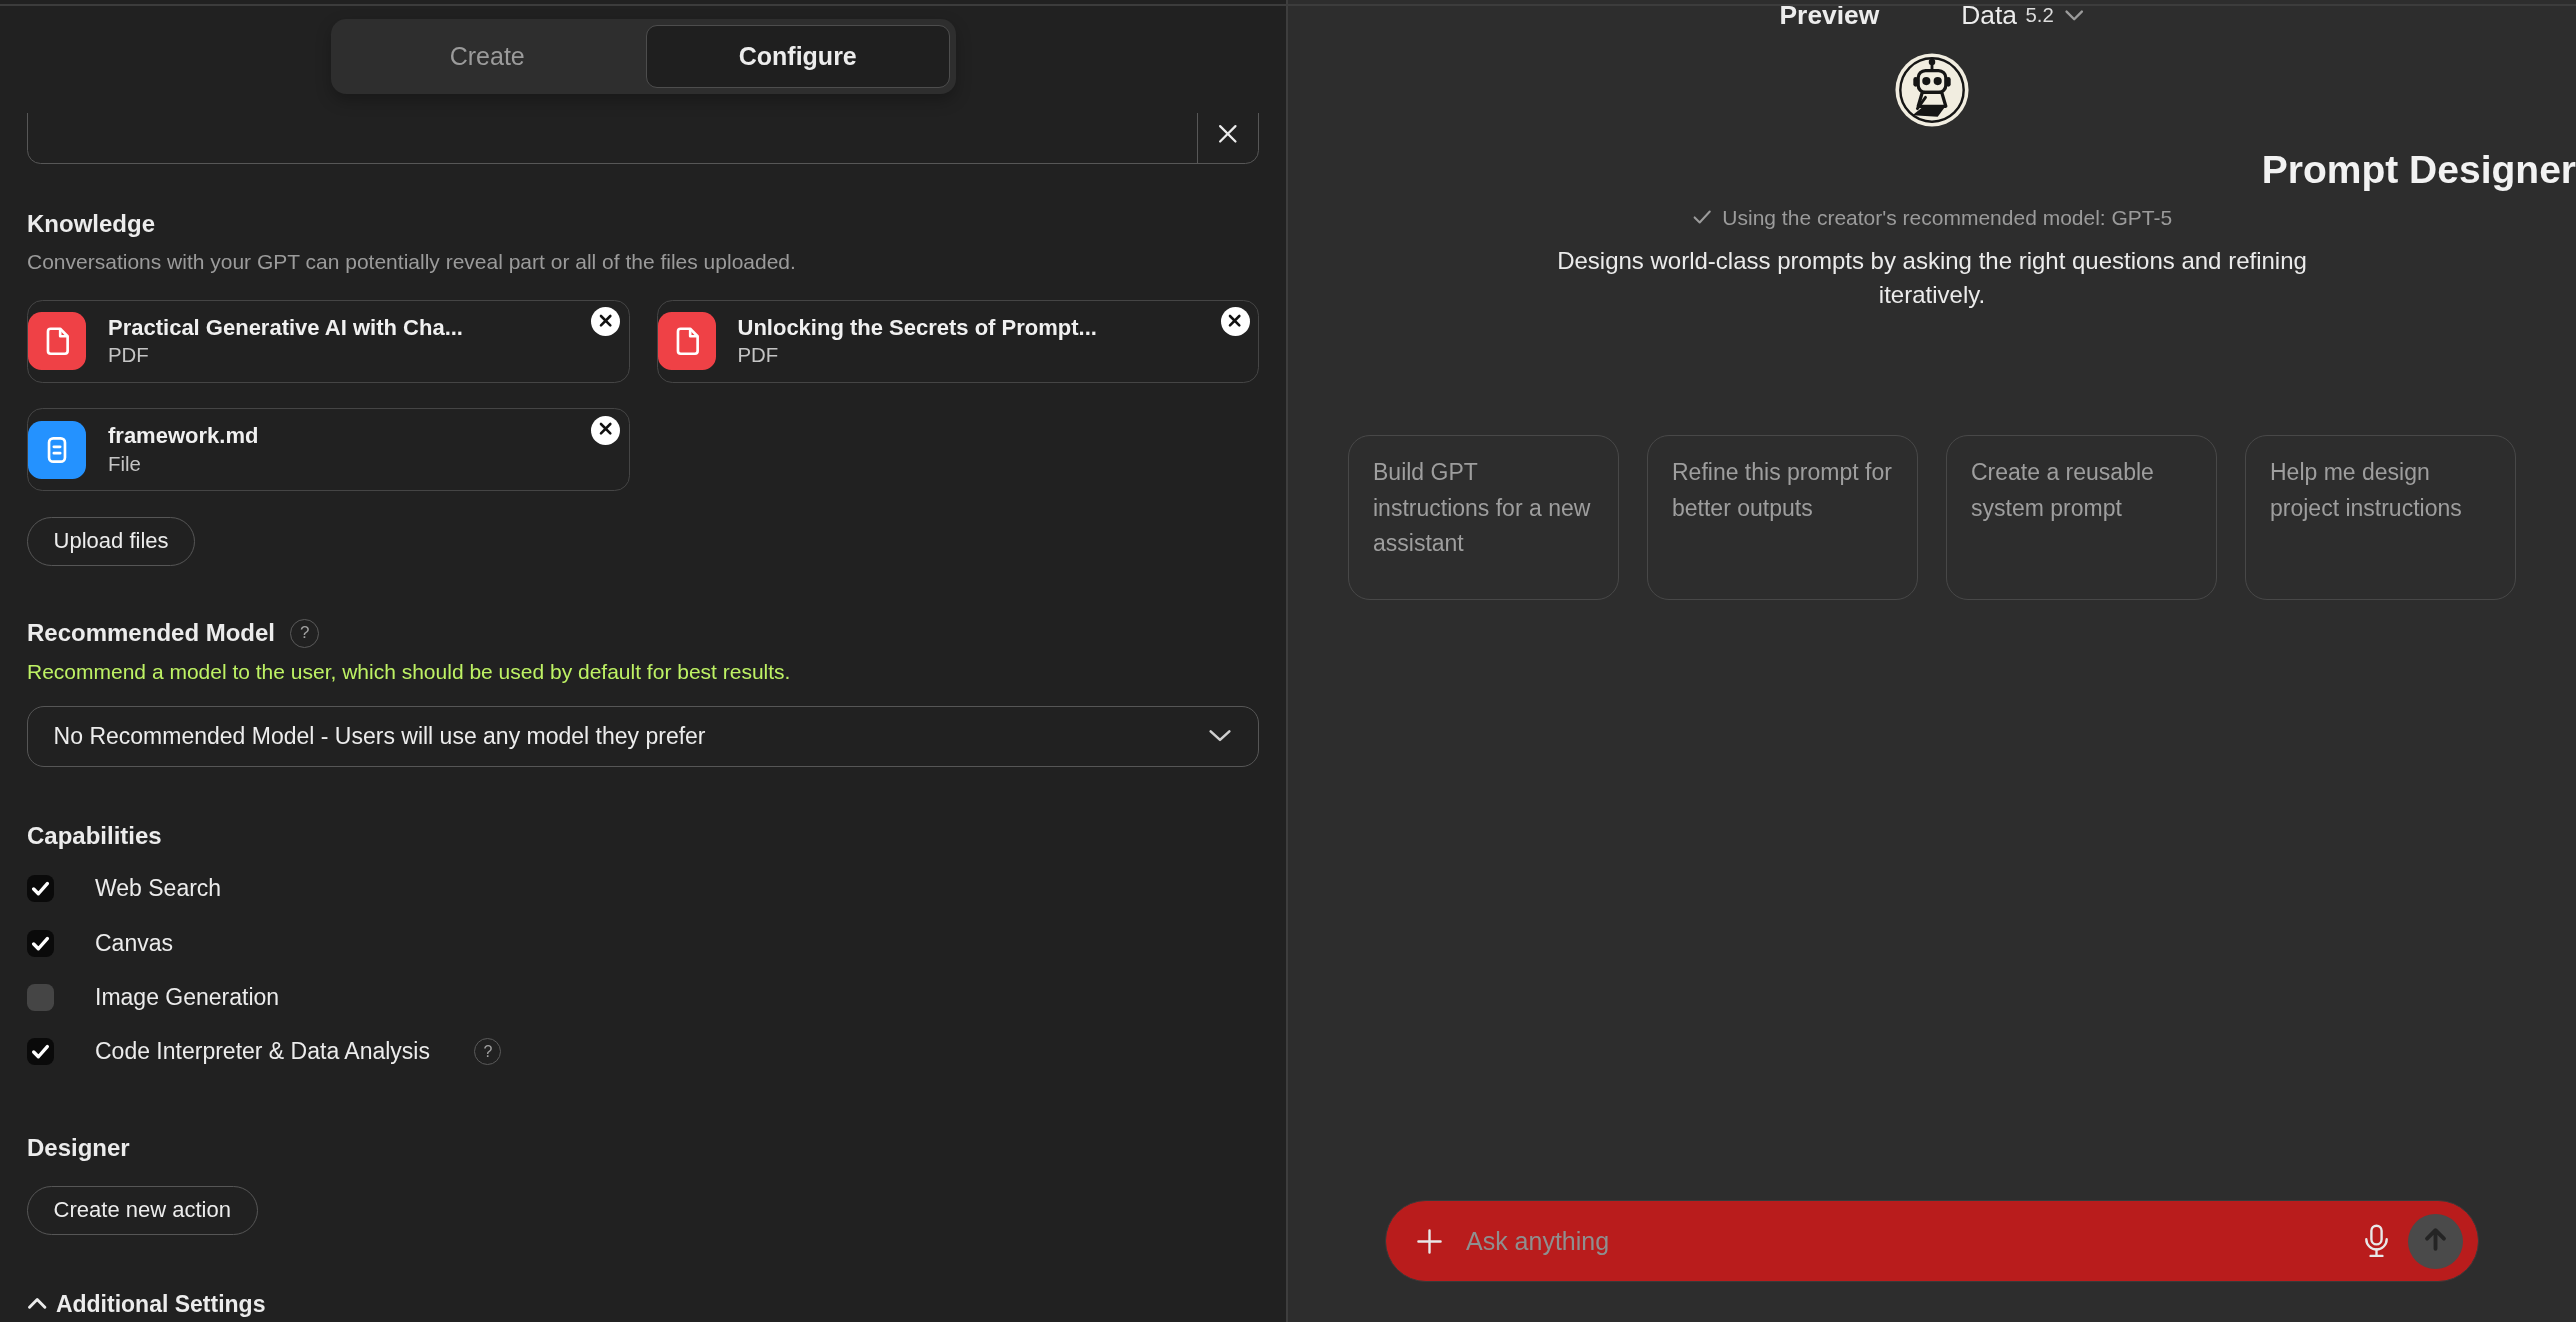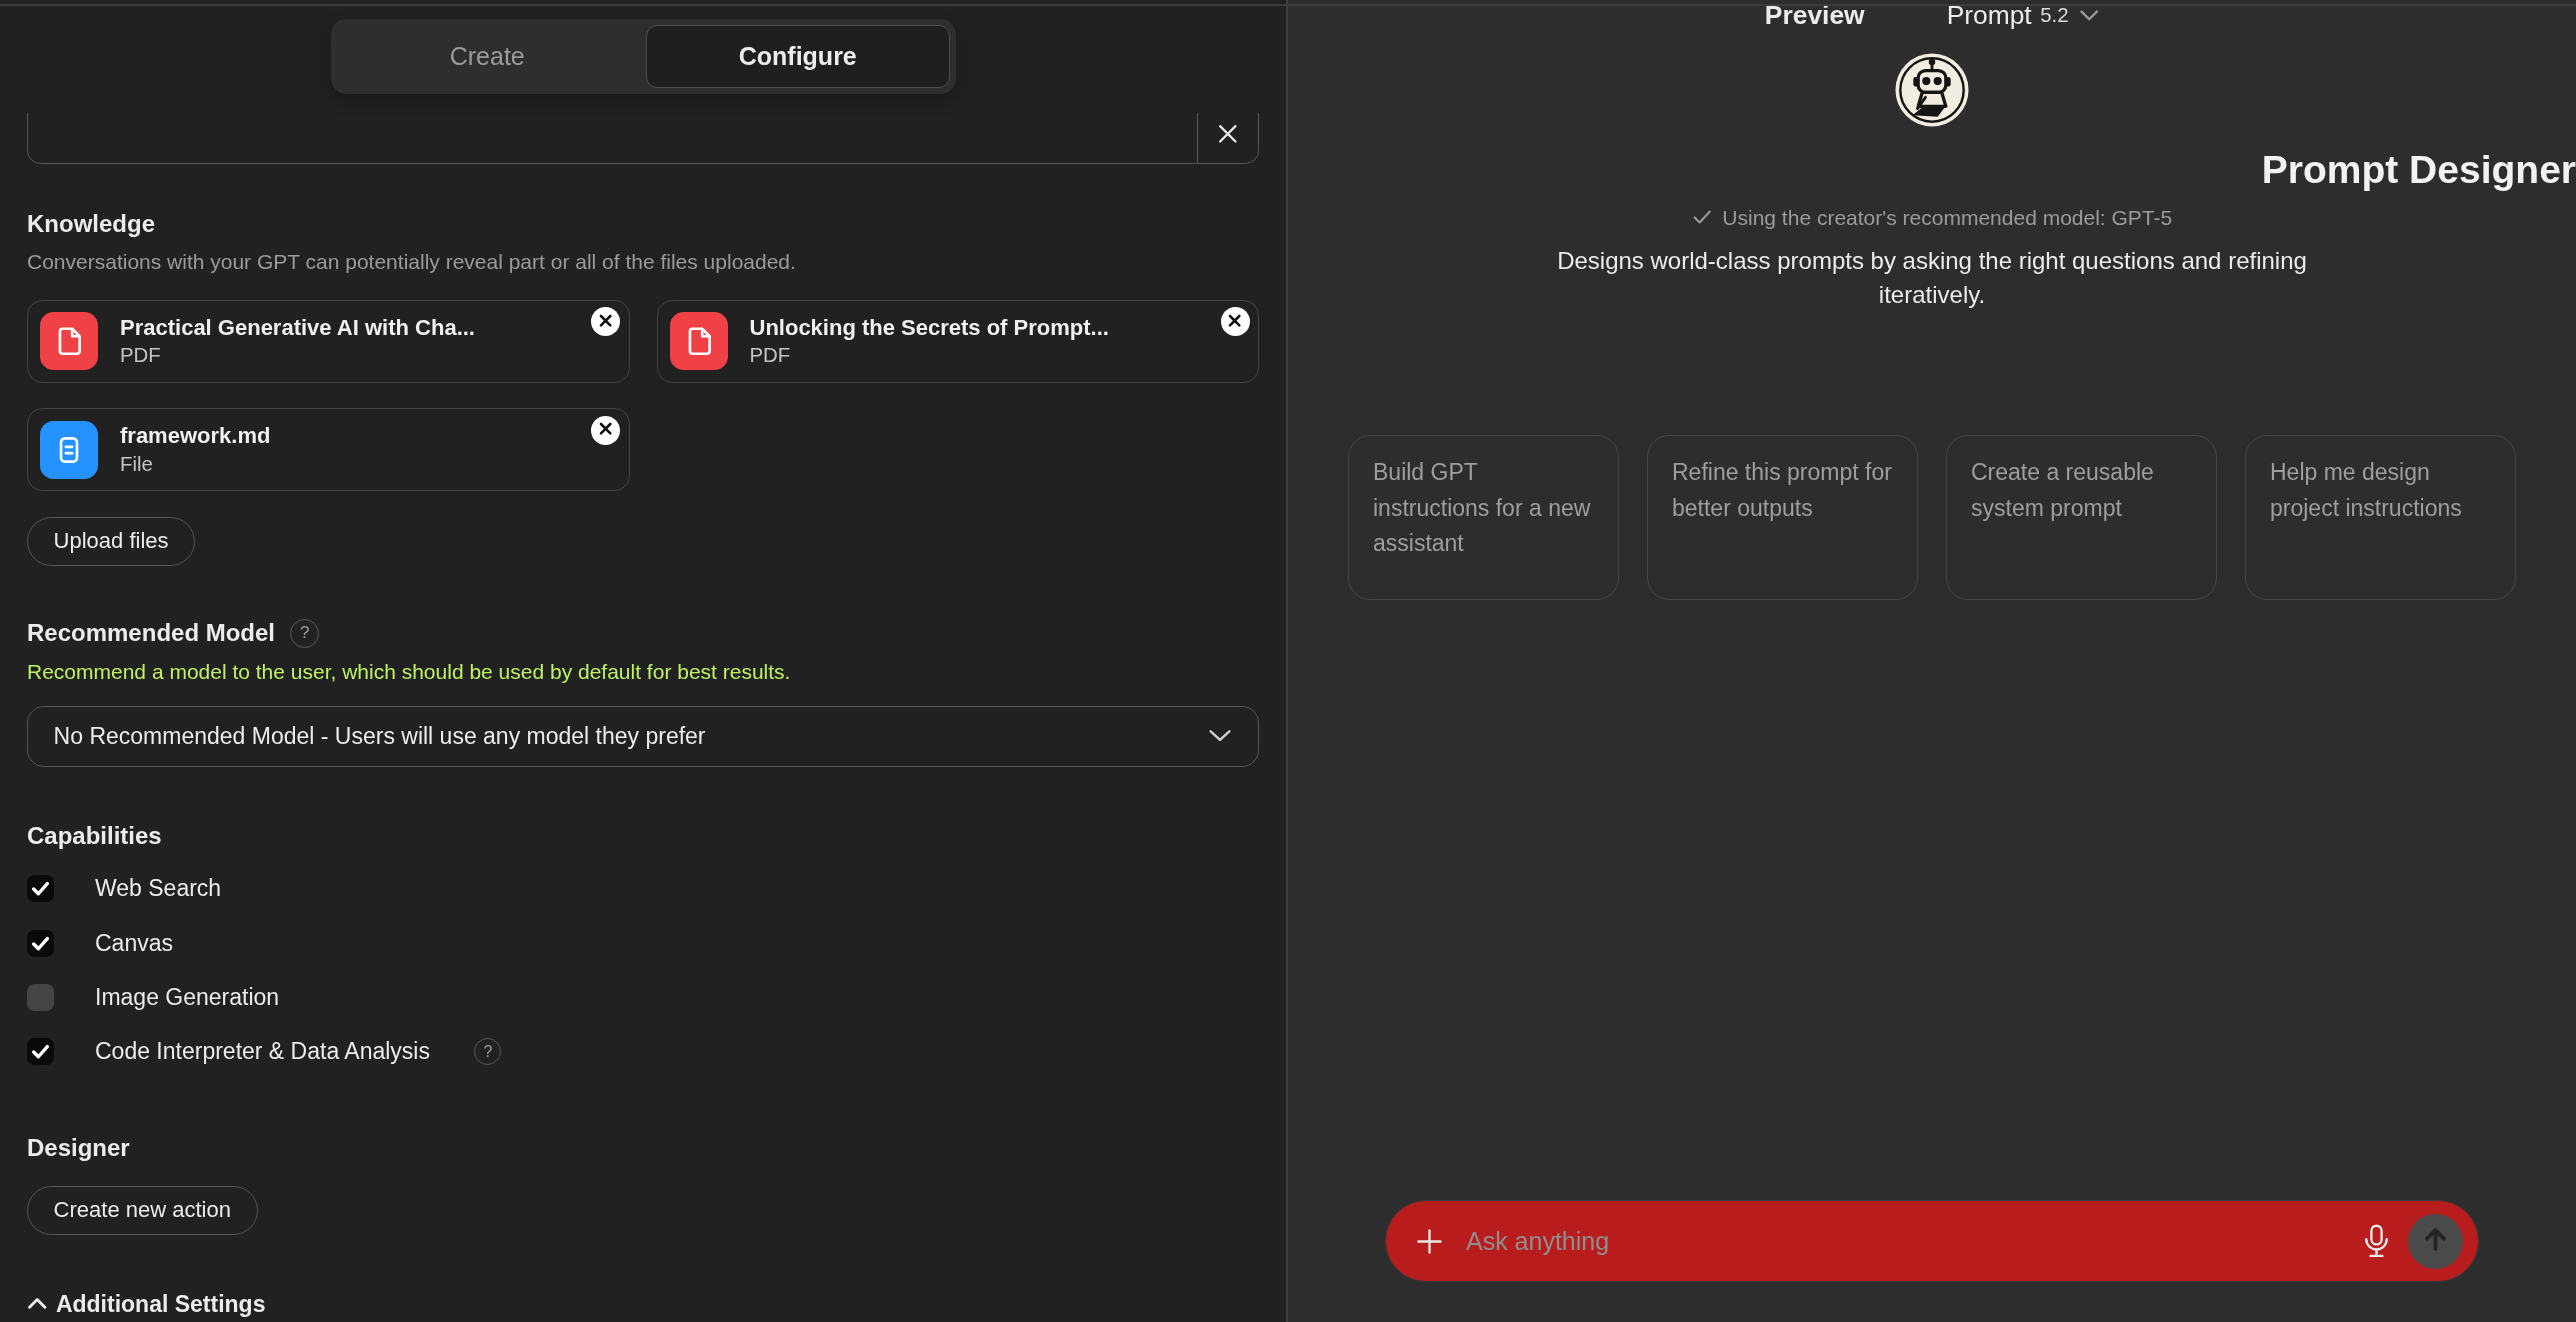--- a/index.html
+++ b/index.html
@@ -28,21 +28,21 @@
                     align-items:flex-end; padding-bottom:13.6px; cursor:pointer; }
 
   .section-title { font-size:24px; font-weight:700; color:#ececec; }
   .muted { color:#9b9b9b; font-size:21px; }
 
   .knowledge-title { margin-top:46px; }
   .knowledge-desc { margin-top:12px; }
 
   .files-grid { margin-top:25.6px; display:grid; grid-template-columns:1fr 1fr; column-gap:27px; row-gap:25.6px; }
   .file-card { height:83px; border:1.7px solid #454545; border-radius:15.3px; display:flex;
-               align-items:center; gap:22px; padding-left:12px; position:relative; cursor:pointer; }
+               align-items:center; gap:22px; position:relative; cursor:pointer; }
   .file-icon { width:58px; height:58px; border-radius:13.6px; display:flex; align-items:center;
                justify-content:center; flex:0 0 auto; }
   .file-icon.red  { background:#ef4146; }
   .file-icon.blue { background:#2492ff; }
   .file-title { font-size:22px; font-weight:700; color:#f0f0f0; white-space:nowrap; overflow:hidden;
                 text-overflow:ellipsis; max-width:375px; }
   .file-sub { font-size:20.4px; color:#c4c4c4; margin-top:3.4px; }
   .remove-badge { position:absolute; top:6.8px; right:8.5px; width:29px; height:29px; border-radius:50%;
                   background:#ffffff; display:flex; align-items:center; justify-content:center; cursor:pointer; }
 
@@ -259,21 +259,21 @@
       <span class="additional-label">Additional Settings</span>
     </div>
 
   </div>
 </div>
 
 <div class="right-panel">
   <div class="rp-header">
     <div class="preview-label">Preview</div>
     <div class="model-select">
-      <span class="model-word">Prompt</span>
+      <span class="model-word">Data</span>
       <span class="model-version">5.2</span>
       <span class="model-chevron">
         <svg width="20.4" height="12.8" viewBox="0 0 24 15">
             <path d="M3 3 L12 12 L21 3" fill="none" stroke="#9b9b9b" stroke-width="2.8" stroke-linecap="round" stroke-linejoin="round"></path>
           </svg>
       </span>
     </div>
   </div>
 
   <svg class="avatar" viewBox="0 0 96 96">

